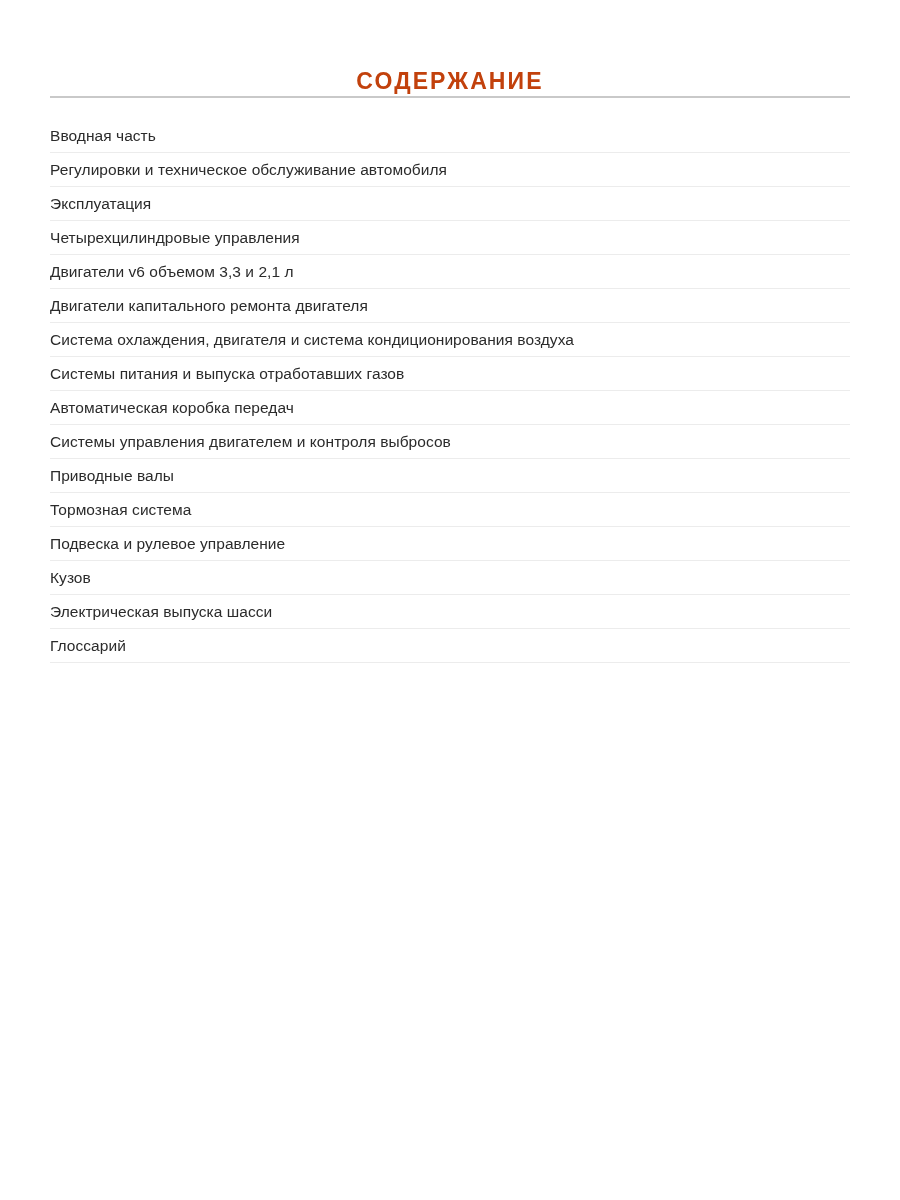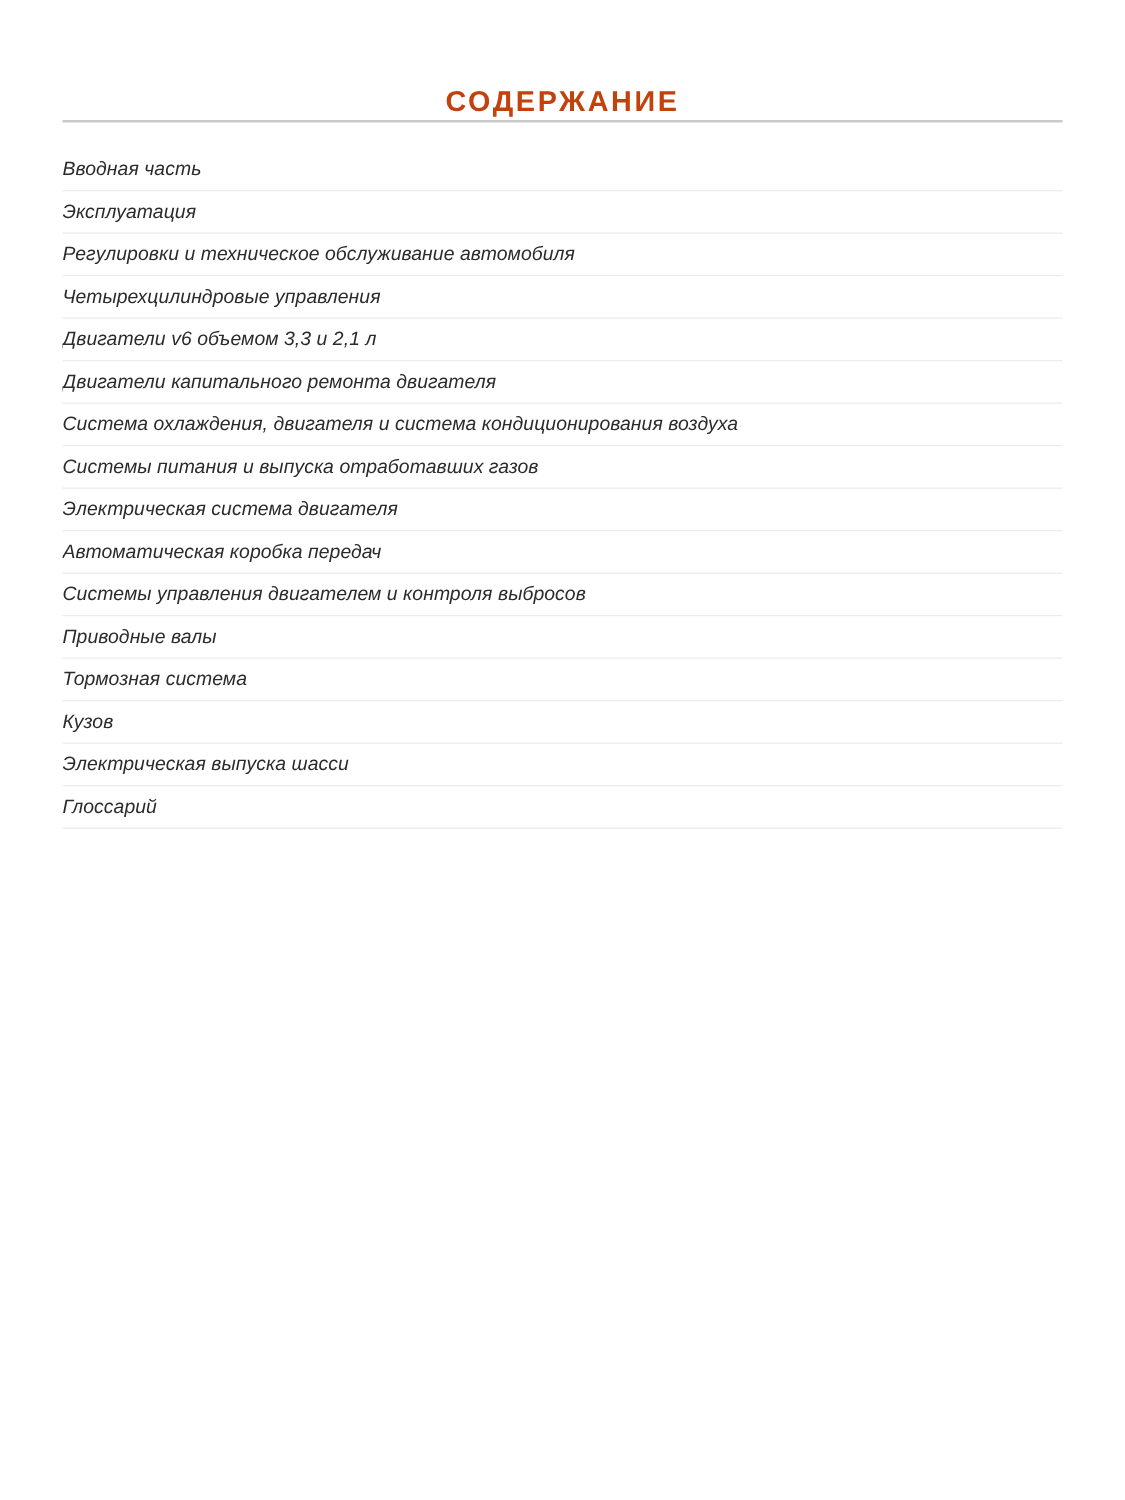--- a/index.html
+++ b/index.html
@@ -48,21 +48,20 @@
   }
 
   .toc-list {
     position: absolute;
     left: 50px;
     top: 119px;
     width: 800px;
     list-style: none;
     margin: 0;
     padding: 0;
-    font-style: italic;
   }
 
   .toc-item {
     height: 34px;
     line-height: 34px;
     border-bottom: 1px solid #ececec;
     font-size: 15.5px;
     color: #2b2b2b;
     letter-spacing: 0.05px;
     white-space: nowrap;
@@ -80,30 +79,30 @@
 
 <div class="page">
 
   <div class="toc-title">СОДЕРЖАНИЕ</div>
 
   <div class="top-rule"></div>
 
   <ul class="toc-list">
 
   <li class="toc-item"><span class="toc-item-label">Вводная часть</span></li>
+      <li class="toc-item"><span class="toc-item-label">Регулировки и техническое обслуживание автомобиля</span></li>
       <li class="toc-item"><span class="toc-item-label">Эксплуатация</span></li>
-      <li class="toc-item"><span class="toc-item-label">Регулировки и техническое обслуживание автомобиля</span></li>
       <li class="toc-item"><span class="toc-item-label">Четырехцилиндровые управления</span></li>
       <li class="toc-item"><span class="toc-item-label">Двигатели v6 объемом 3,3 и 2,1 л</span></li>
       <li class="toc-item"><span class="toc-item-label">Двигатели капитального ремонта двигателя</span></li>
       <li class="toc-item"><span class="toc-item-label">Система охлаждения, двигателя и система кондиционирования воздуха</span></li>
       <li class="toc-item"><span class="toc-item-label">Системы питания и выпуска отработавших газов</span></li>
-      <li class="toc-item"><span class="toc-item-label">Электрическая система двигателя</span></li>
       <li class="toc-item"><span class="toc-item-label">Автоматическая коробка передач</span></li>
       <li class="toc-item"><span class="toc-item-label">Системы управления двигателем и контроля выбросов</span></li>
       <li class="toc-item"><span class="toc-item-label">Приводные валы</span></li>
       <li class="toc-item"><span class="toc-item-label">Тормозная система</span></li>
+      <li class="toc-item"><span class="toc-item-label">Подвеска и рулевое управление</span></li>
       <li class="toc-item"><span class="toc-item-label">Кузов</span></li>
       <li class="toc-item"><span class="toc-item-label">Электрическая выпуска шасси</span></li>
       <li class="toc-item"><span class="toc-item-label">Глоссарий</span></li>
     </ul>
 
 </div>
 
 </body></html>

